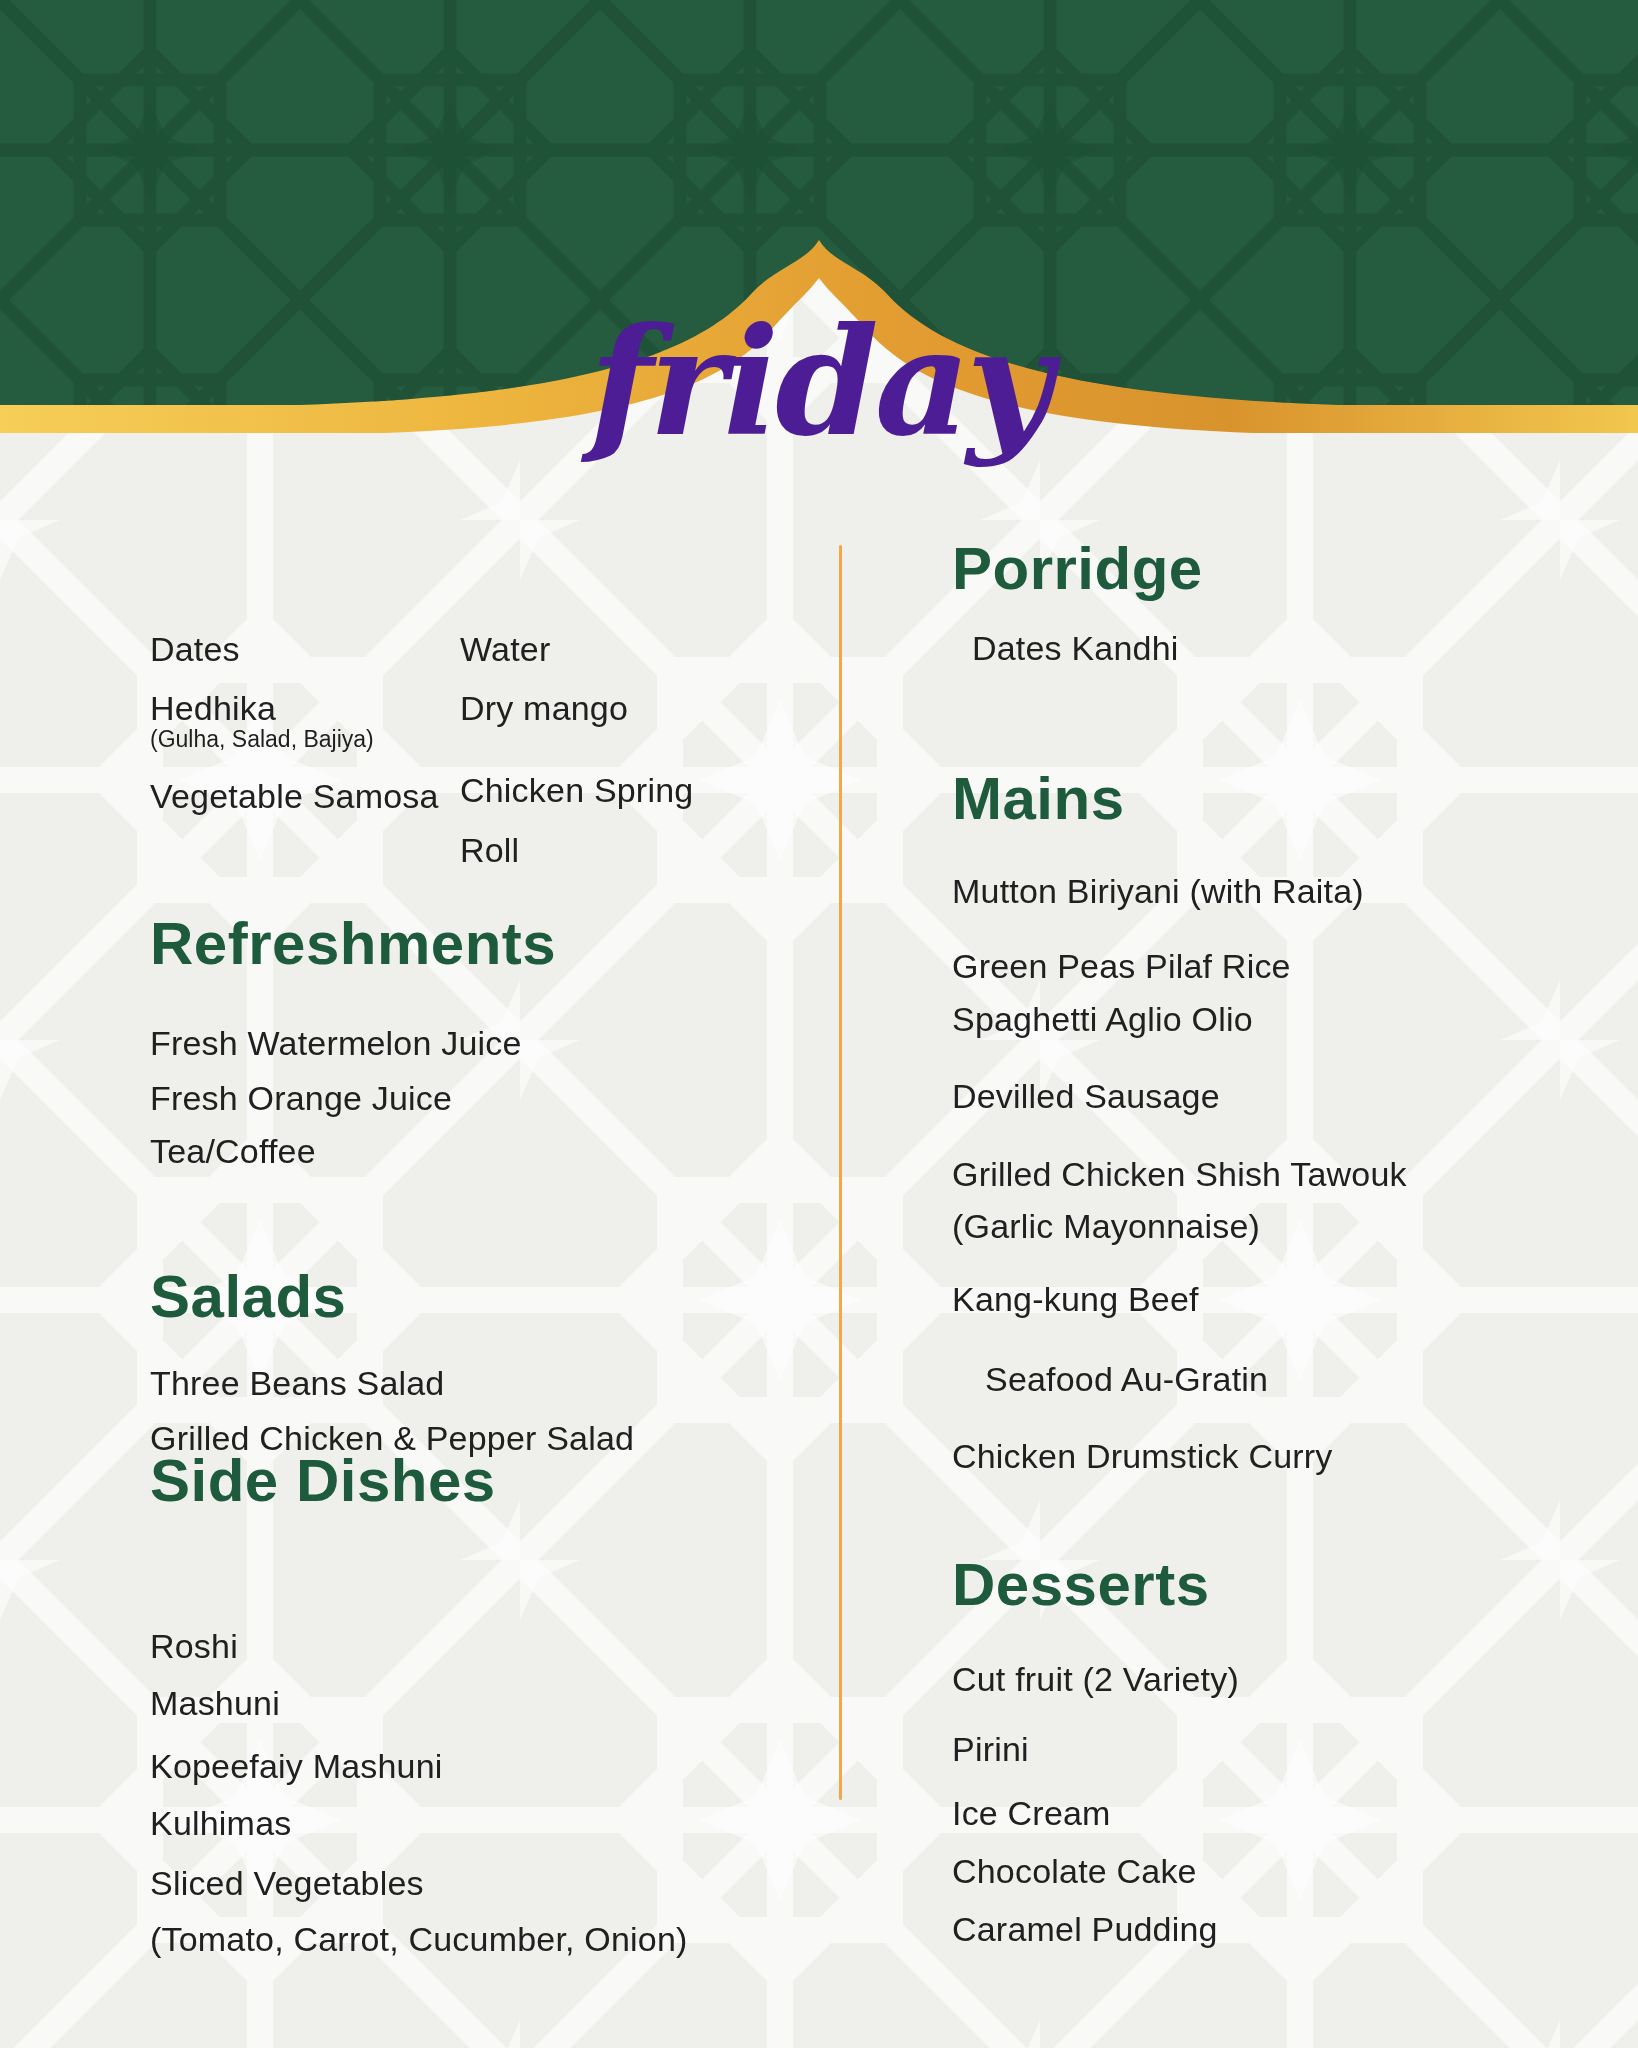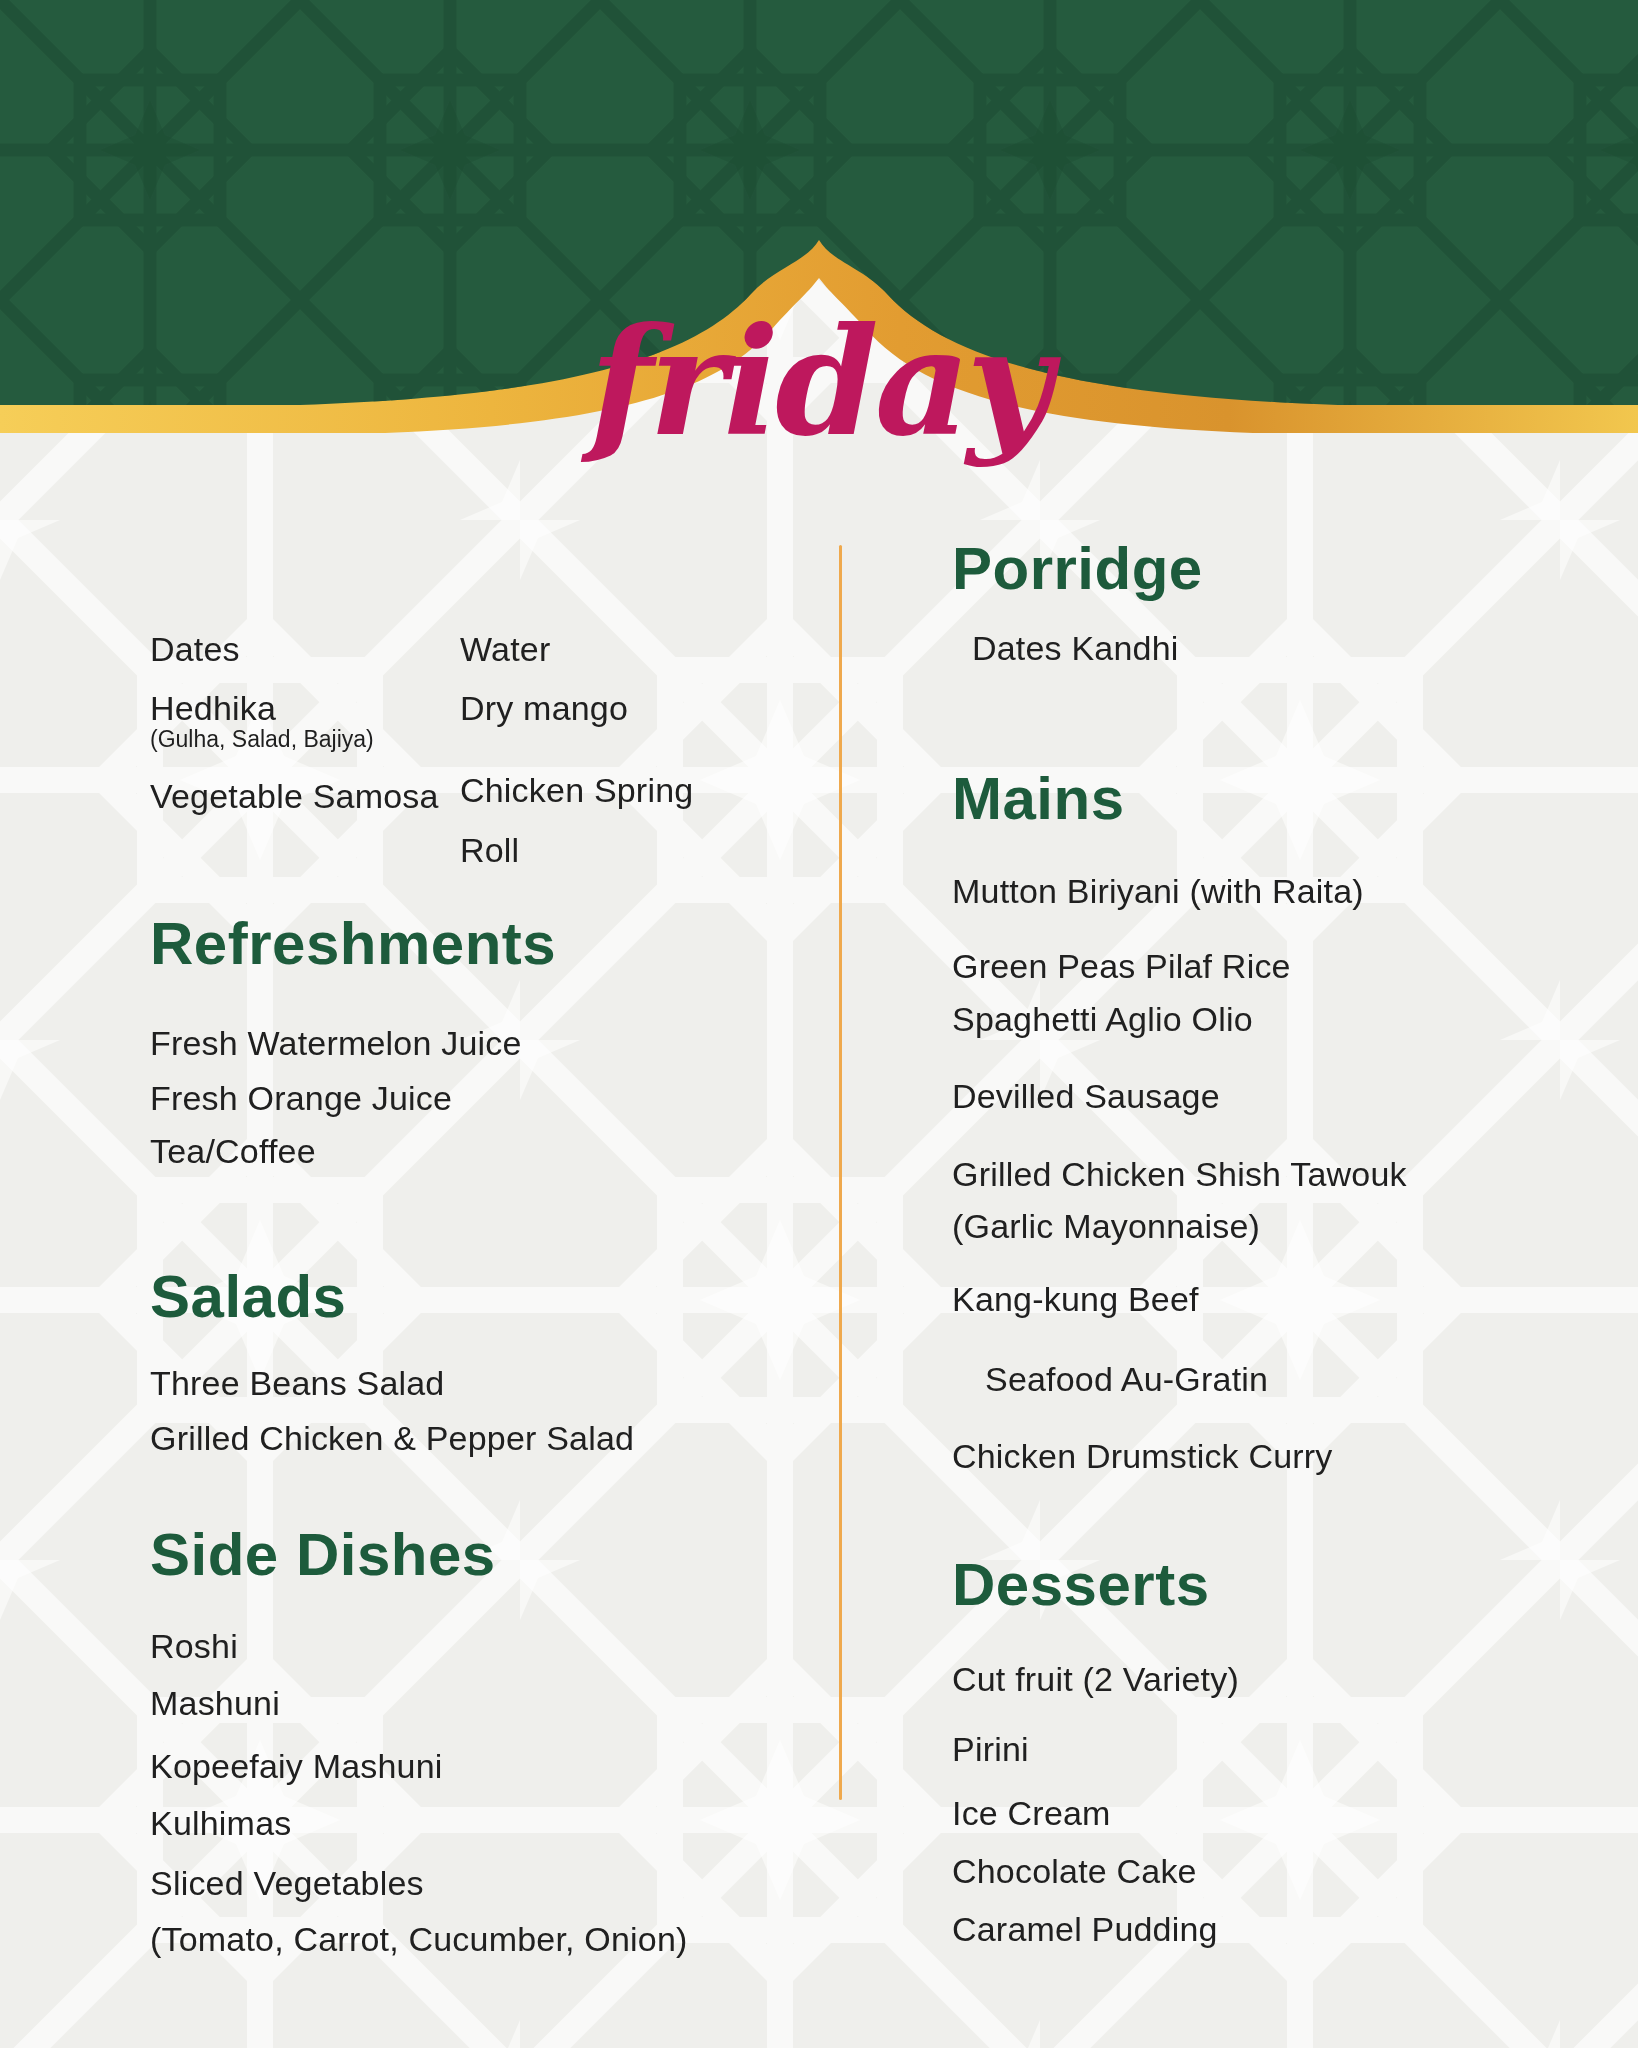--- a/index.html
+++ b/index.html
@@ -23,21 +23,21 @@
     position: absolute;
     z-index: 3;
     left: 0; top: 282px;
     width: 100%;
     text-align: center;
     font-family: "DejaVu Serif", serif;
     font-style: italic;
     font-weight: bold;
     font-size: 148px;
     line-height: 200px;
-    color: #be185d;
+    color: #4c1d95;
     letter-spacing: -4px;
   }
   .heading {
     position: absolute;
     z-index: 3;
     font-weight: bold;
     font-size: 60px;
     line-height: 74px;
     color: #1d5b3c;
     letter-spacing: 0.5px;
@@ -145,21 +145,21 @@
 
   <div class="heading" style="left:150px; top:907px;">Refreshments</div>
   <div class="item nowrap" style="left:150px; top:1021px;">Fresh Watermelon Juice</div>
   <div class="item nowrap" style="left:150px; top:1076px;">Fresh Orange Juice</div>
   <div class="item nowrap" style="left:150px; top:1129px;">Tea/Coffee</div>
 
   <div class="heading" style="left:150px; top:1260px;">Salads</div>
   <div class="item nowrap" style="left:150px; top:1361px;">Three Beans Salad</div>
   <div class="item nowrap" style="left:150px; top:1416px;">Grilled Chicken &amp; Pepper Salad</div>
 
-  <div class="heading" style="left:150px; top:1518px;">Side Dishes</div>
+  <div class="heading" style="left:150px; top:1444px;">Side Dishes</div>
   <div class="item nowrap" style="left:150px; top:1624px;">Roshi</div>
   <div class="item nowrap" style="left:150px; top:1681px;">Mashuni</div>
   <div class="item nowrap" style="left:150px; top:1744px;">Kopeefaiy Mashuni</div>
   <div class="item nowrap" style="left:150px; top:1801px;">Kulhimas</div>
   <div class="item nowrap" style="left:150px; top:1861px;">Sliced Vegetables</div>
   <div class="item nowrap" style="left:150px; top:1917px;">(Tomato, Carrot, Cucumber, Onion)</div>
 
   <div class="heading" style="left:952px; top:532px;">Porridge</div>
   <div class="item nowrap" style="left:952px; top:626px;margin-left:20px;">Dates Kandhi</div>
 

